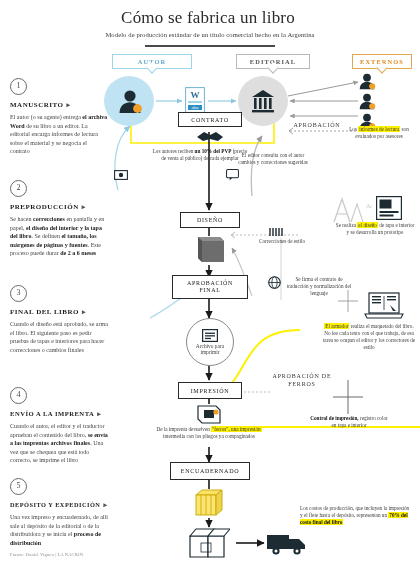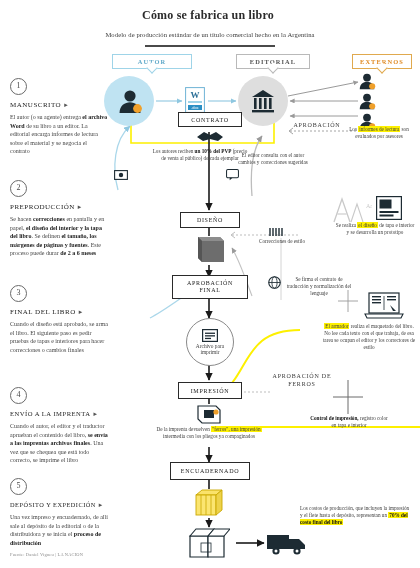--- a/index.html
+++ b/index.html
@@ -10,21 +10,21 @@
     color:#333;
     overflow:hidden;
     position:relative;
   }
   .sheet{position:absolute;inset:0;}
 
   
   .title{
     position:absolute;top:8px;left:0;width:416px;text-align:center;
     font-family:"Liberation Serif", serif;
-    font-size:12px;color:#2b2b2b;letter-spacing:.2px;font-weight:bold;
+    font-size:17px;color:#2b2b2b;letter-spacing:.2px;
   }
   .subtitle{
     position:absolute;top:31px;left:0;width:420px;text-align:center;
     font-family:"Liberation Serif", serif;
     font-size:6.6px;color:#3a3a3a;letter-spacing:.1px;
   }
   .rule{
     position:absolute;top:45px;left:145px;width:130px;height:1.5px;background:#4a4a4a;
   }
 
@@ -45,21 +45,21 @@
 
   
   .step{position:absolute;left:10px;width:98px;}
   .step .num{
     width:15px;height:15px;border:1px solid #6a6a6a;border-radius:50%;
     font-family:"Liberation Serif", serif;font-size:8px;color:#4a4a4a;
     text-align:center;line-height:14px;margin-bottom:6px;
   }
   .step .head{
     font-family:"Liberation Serif", serif;
-    font-size:7px;font-weight:normal;letter-spacing:.5px;color:#1d1d1d;
+    font-size:7px;font-weight:bold;letter-spacing:.5px;color:#1d1d1d;
     margin-bottom:4px;white-space:nowrap;
   }
   .step .head .arw{color:#555;font-size:7px;margin-left:3px;}
   .step .body{
     font-family:"Liberation Serif", serif;
     font-size:6px;line-height:8.6px;color:#444;text-align:left;
   }
   .step .body b{color:#1d1d1d;}
 
   

